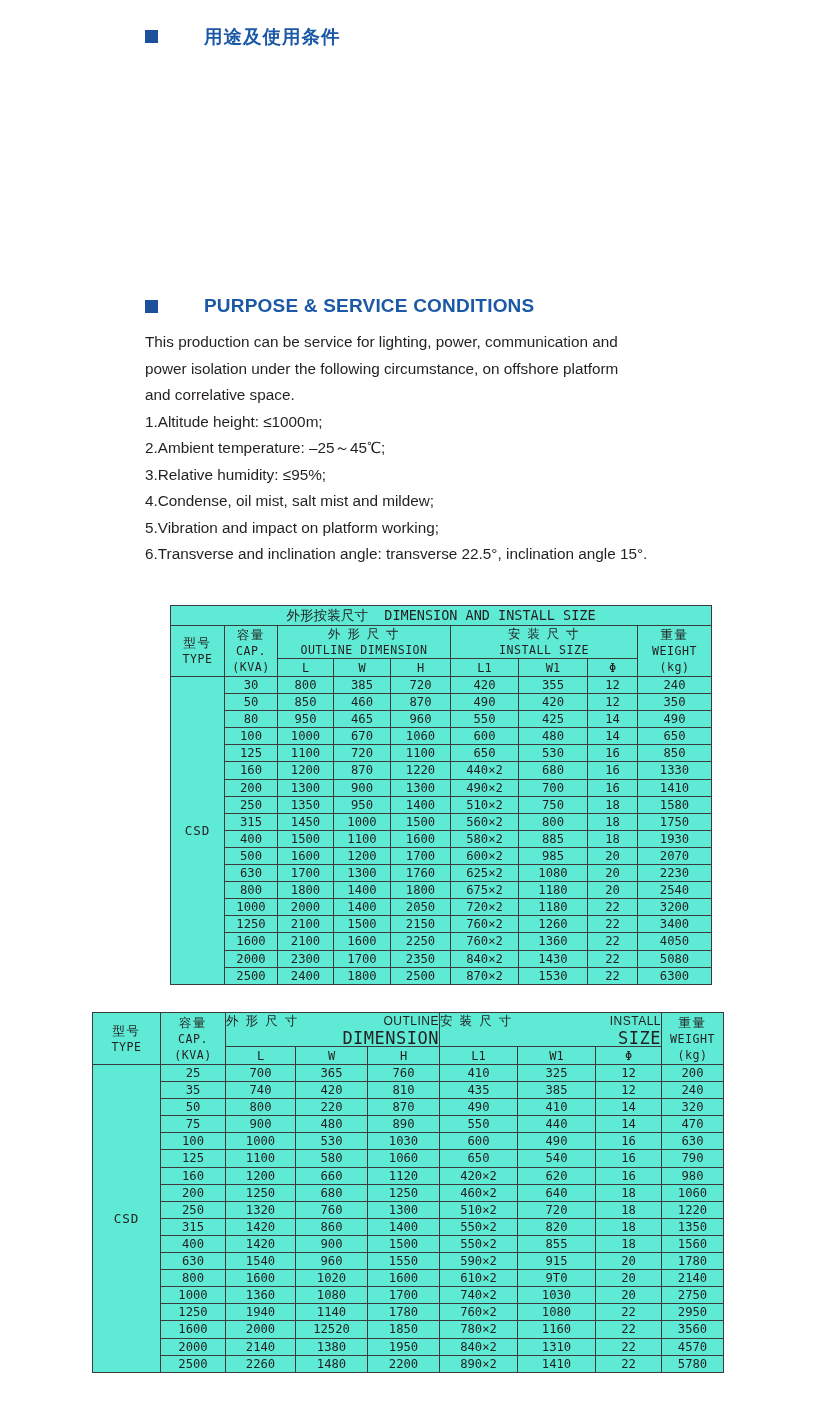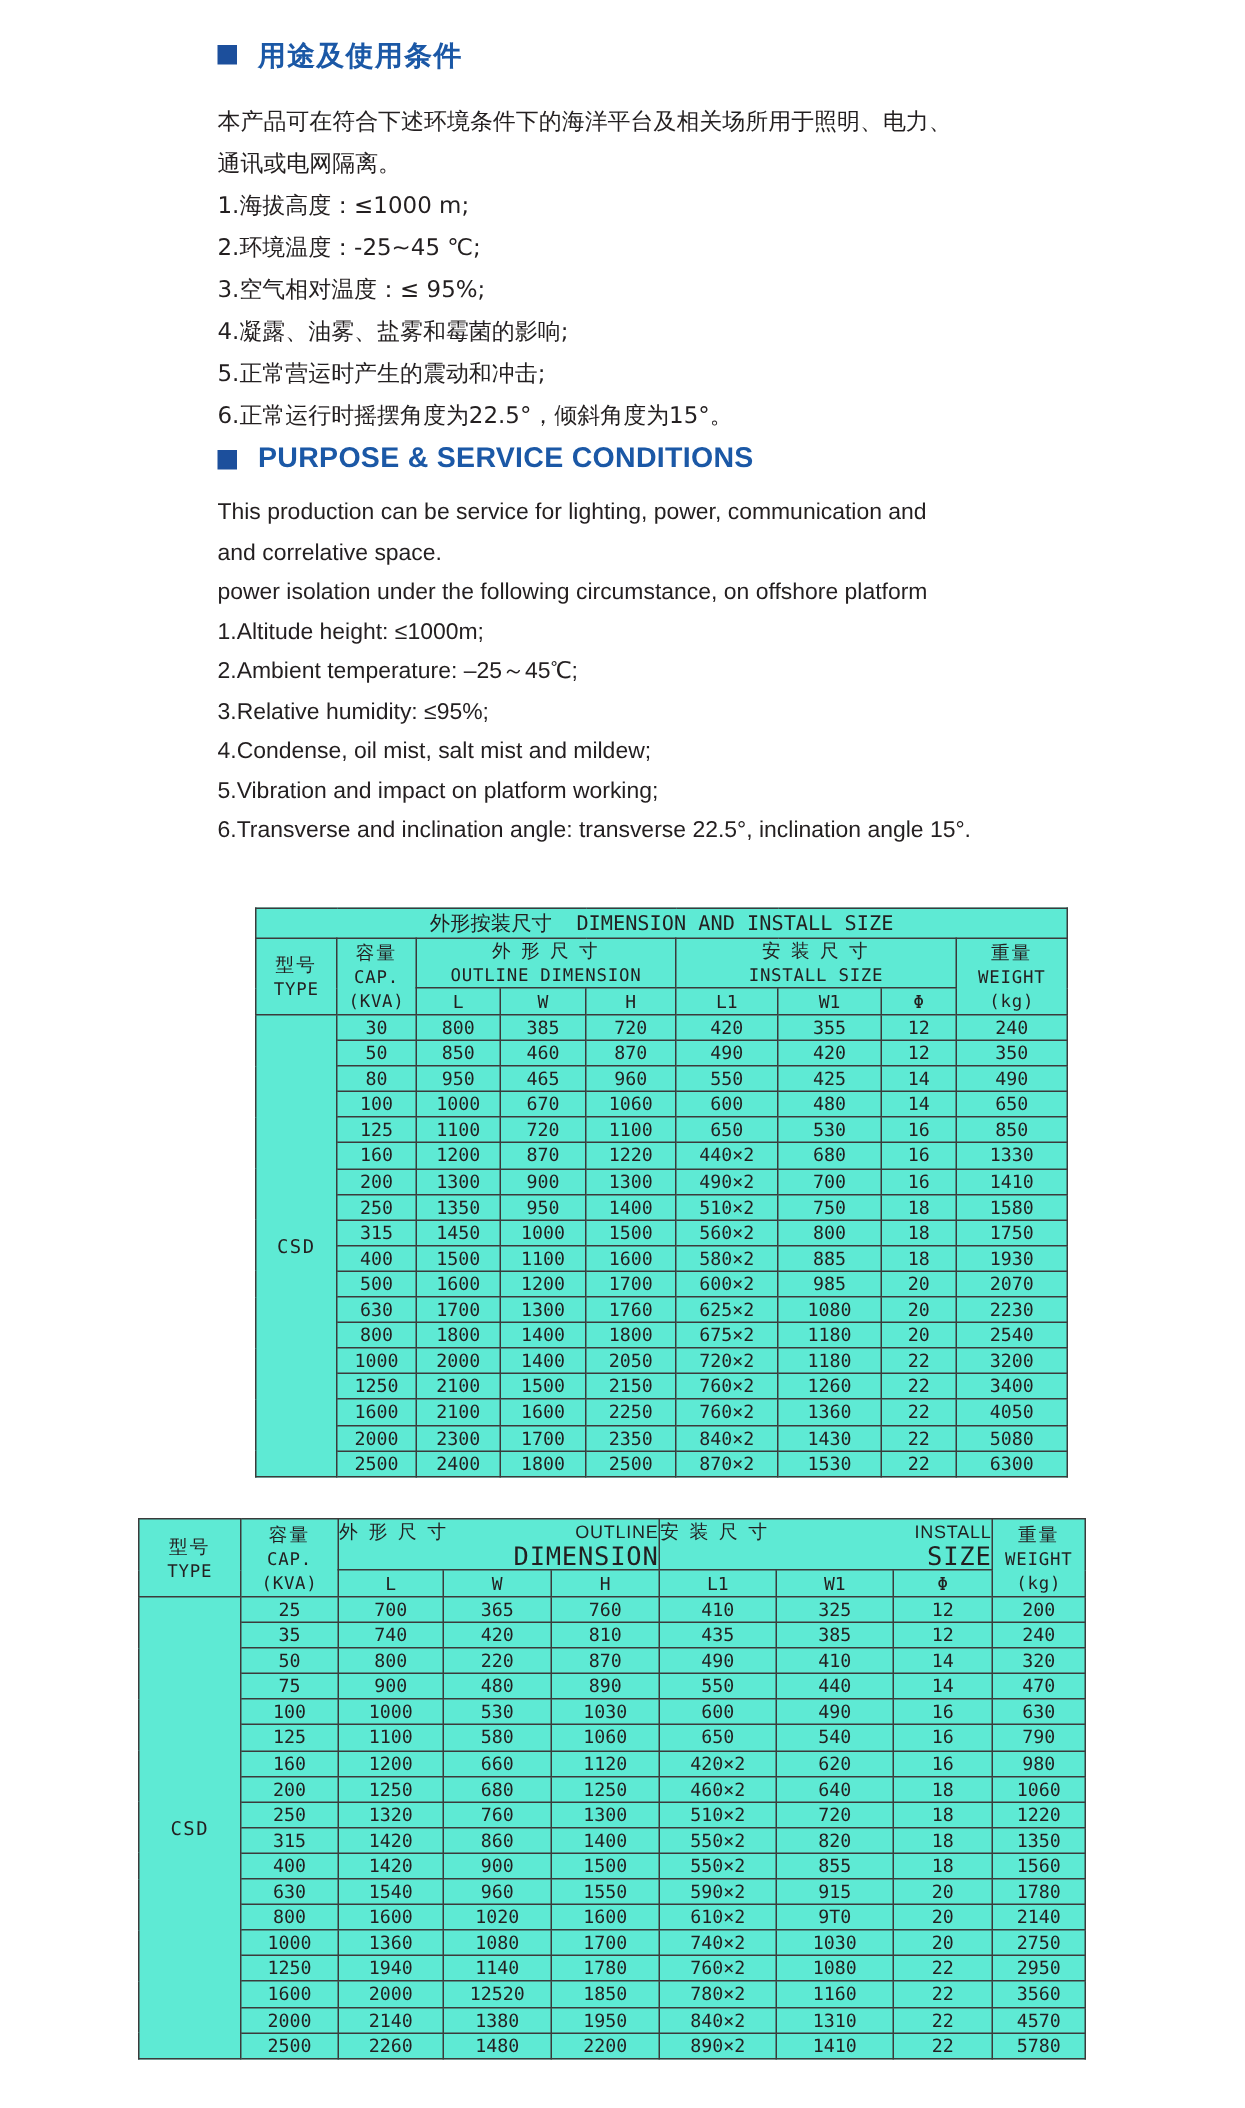--- a/index.html
+++ b/index.html
@@ -20,20 +20,21 @@
     position: relative;
     box-sizing: border-box;
   }
 
   
   .section-head {
     display: flex;
     align-items: center;
     margin: 0;
     padding: 0;
+    gap: 32px;
   }
   .head-marker {
     width: 13px;
     height: 13px;
     background: #1c4f9c;
     display: inline-block;
     margin-right: 14px;
     flex: 0 0 auto;
   }
   .head-text-cn {
@@ -180,41 +181,31 @@
 </head>
 <body>
 
 <div class="page">
 
   <div class="block-cn">
     <div class="section-head">
       <span class="head-marker"></span>
       <span class="head-text-cn">用途及使用条件</span>
     </div>
-    <div class="cn-body">
-      <p class="para">本产品可在符合下述环境条件下的海洋平台及相关场所用于照明、电力、</p>
-      <p class="para">通讯或电网隔离。</p>
-      <p class="para list-line">1.海拔高度：≤1000 m;</p>
-      <p class="para list-line">2.环境温度：-25~45 ℃;</p>
-      <p class="para list-line">3.空气相对温度：≤ 95%;</p>
-      <p class="para list-line">4.凝露、油雾、盐雾和霉菌的影响;</p>
-      <p class="para list-line">5.正常营运时产生的震动和冲击;</p>
-      <p class="para list-line">6.正常运行时摇摆角度为22.5°，倾斜角度为15°。</p>
-    </div>
   </div>
 
   <div class="block-en">
     <div class="section-head">
       <span class="head-marker"></span>
       <span class="head-text-en">PURPOSE &amp; SERVICE CONDITIONS</span>
     </div>
     <div class="en-body">
       <p class="para-en">This production can be service for lighting, power, communication and</p>
+      <p class="para-en">power isolation under the following circumstance, on offshore platform</p>
       <p class="para-en">and correlative space.</p>
-      <p class="para-en">power isolation under the following circumstance, on offshore platform</p>
       <p class="para-en list-line">1.Altitude height: ≤1000m;</p>
       <p class="para-en list-line">2.Ambient temperature: –25～45℃;</p>
       <p class="para-en list-line">3.Relative humidity: ≤95%;</p>
       <p class="para-en list-line">4.Condense, oil mist, salt mist and mildew;</p>
       <p class="para-en list-line">5.Vibration and impact on platform working;</p>
       <p class="para-en list-line">6.Transverse and inclination angle: transverse 22.5°, inclination angle 15°.</p>
     </div>
   </div>
 
   <div class="table-wrap-1">

